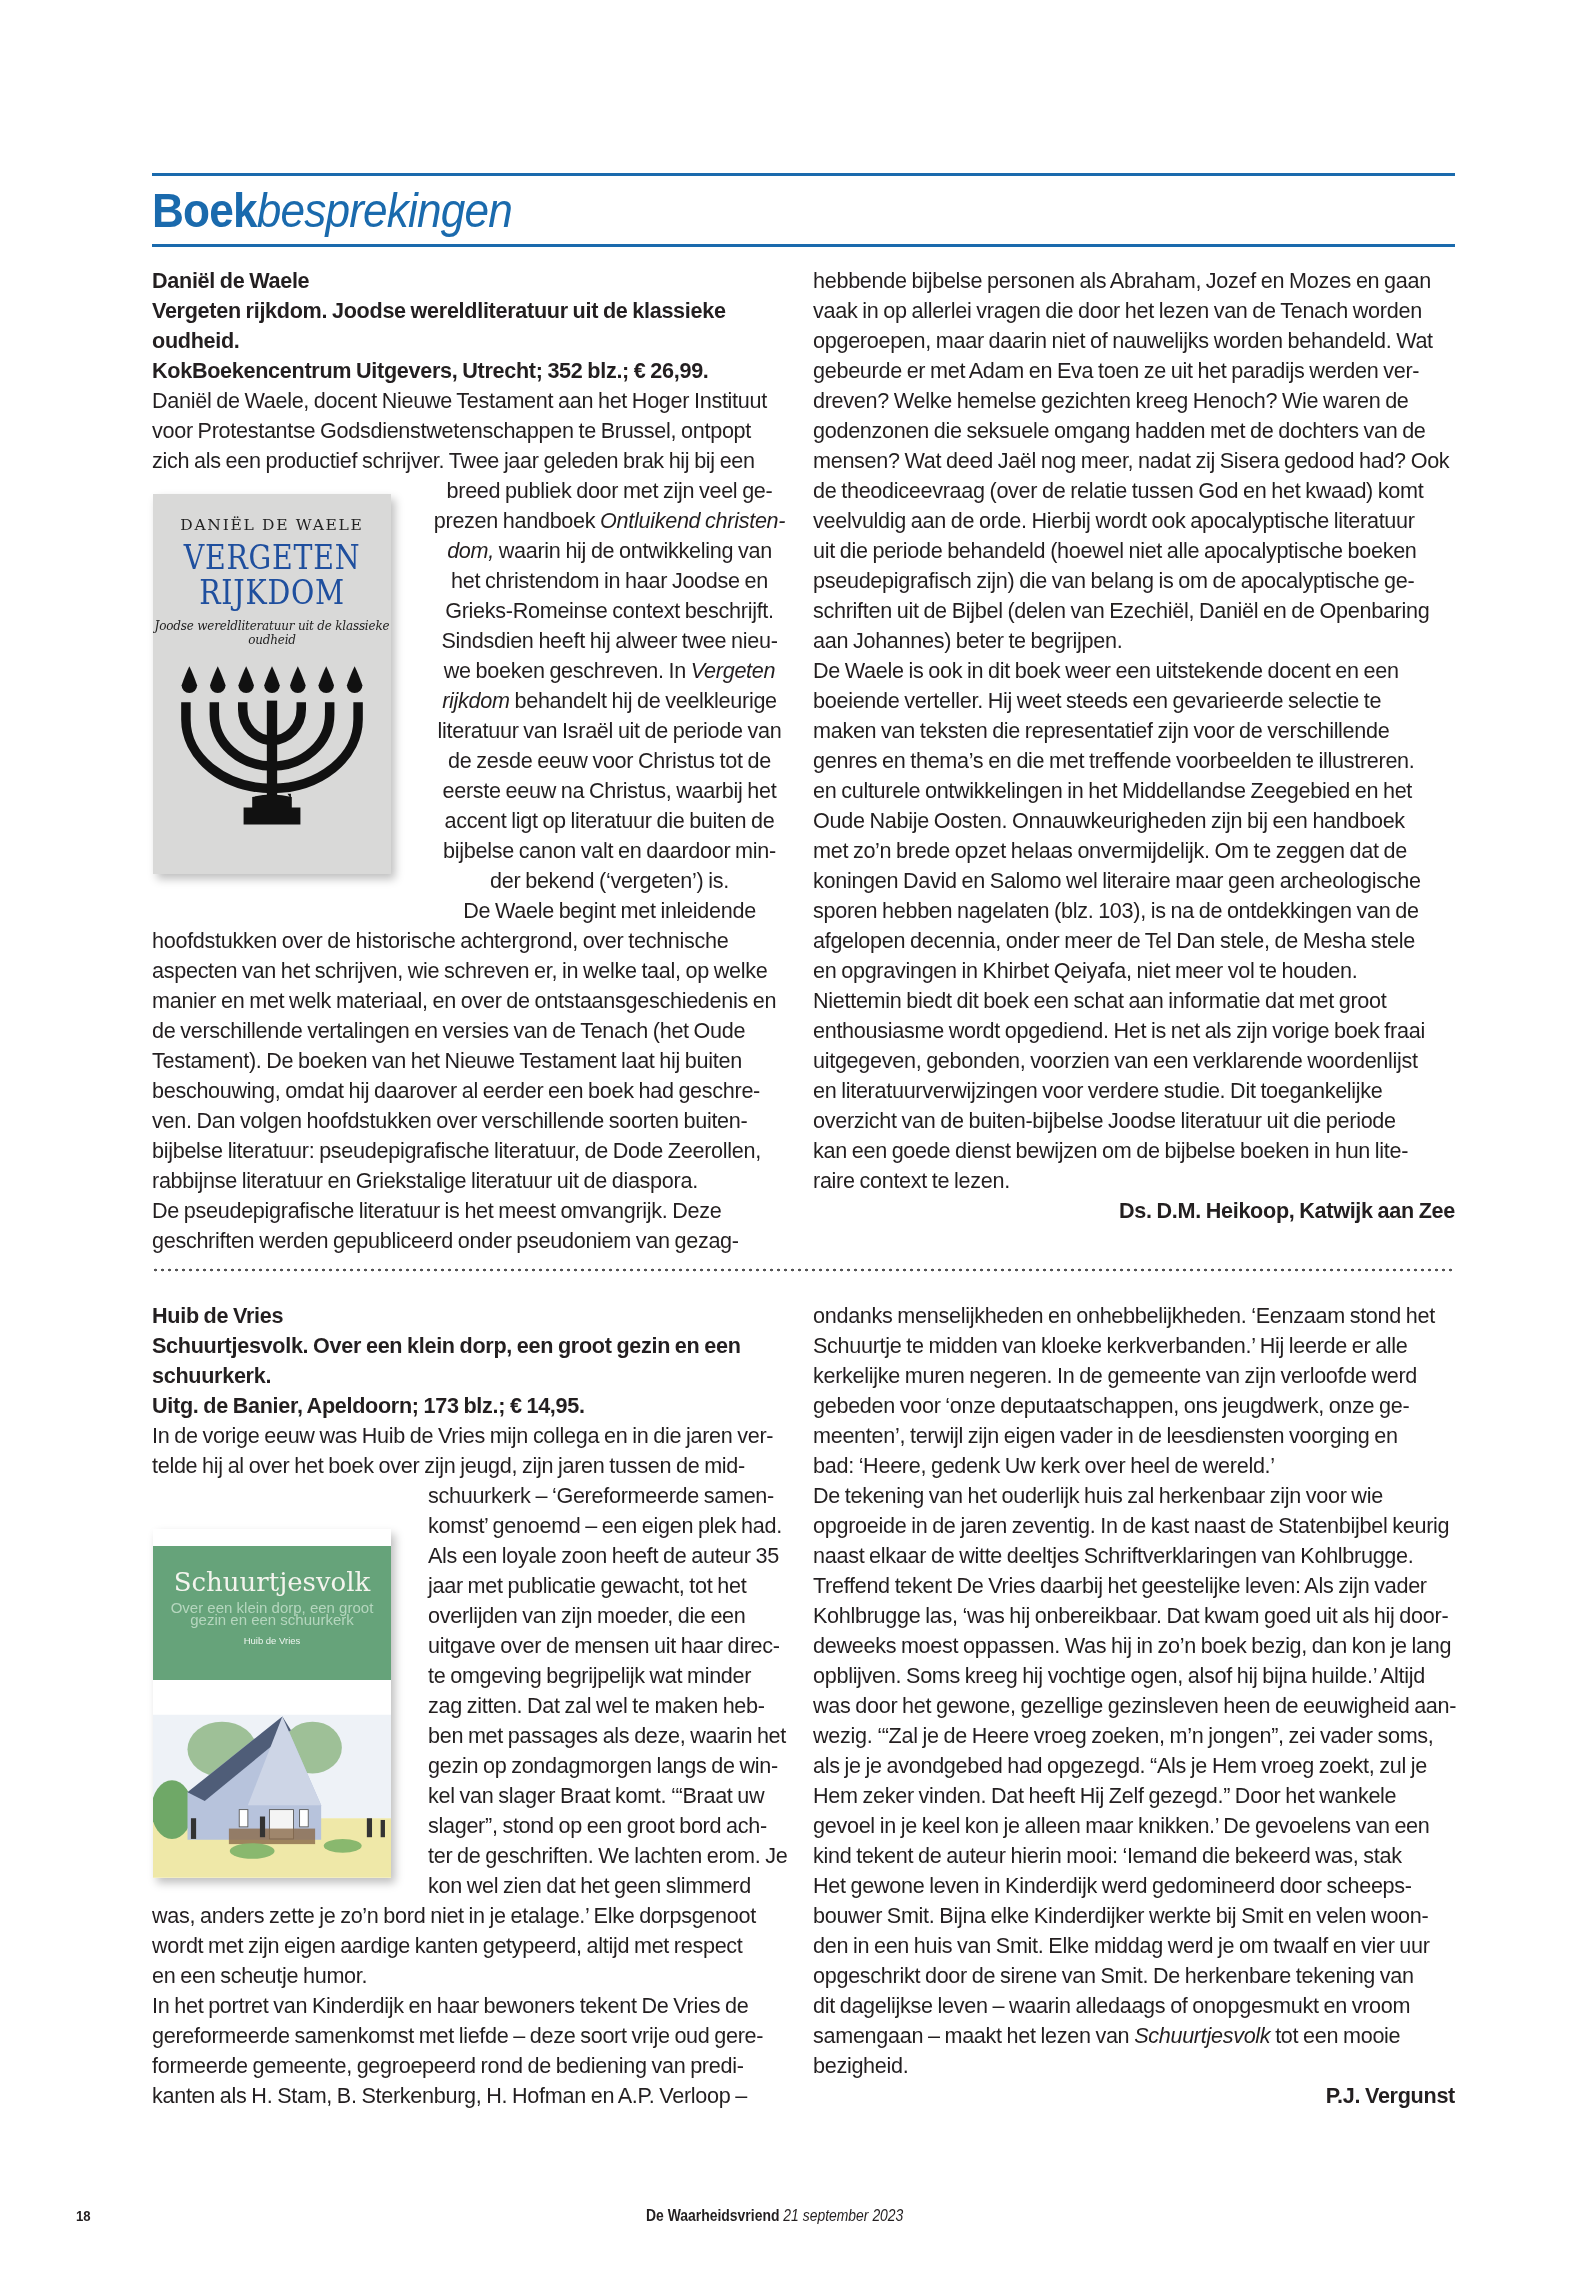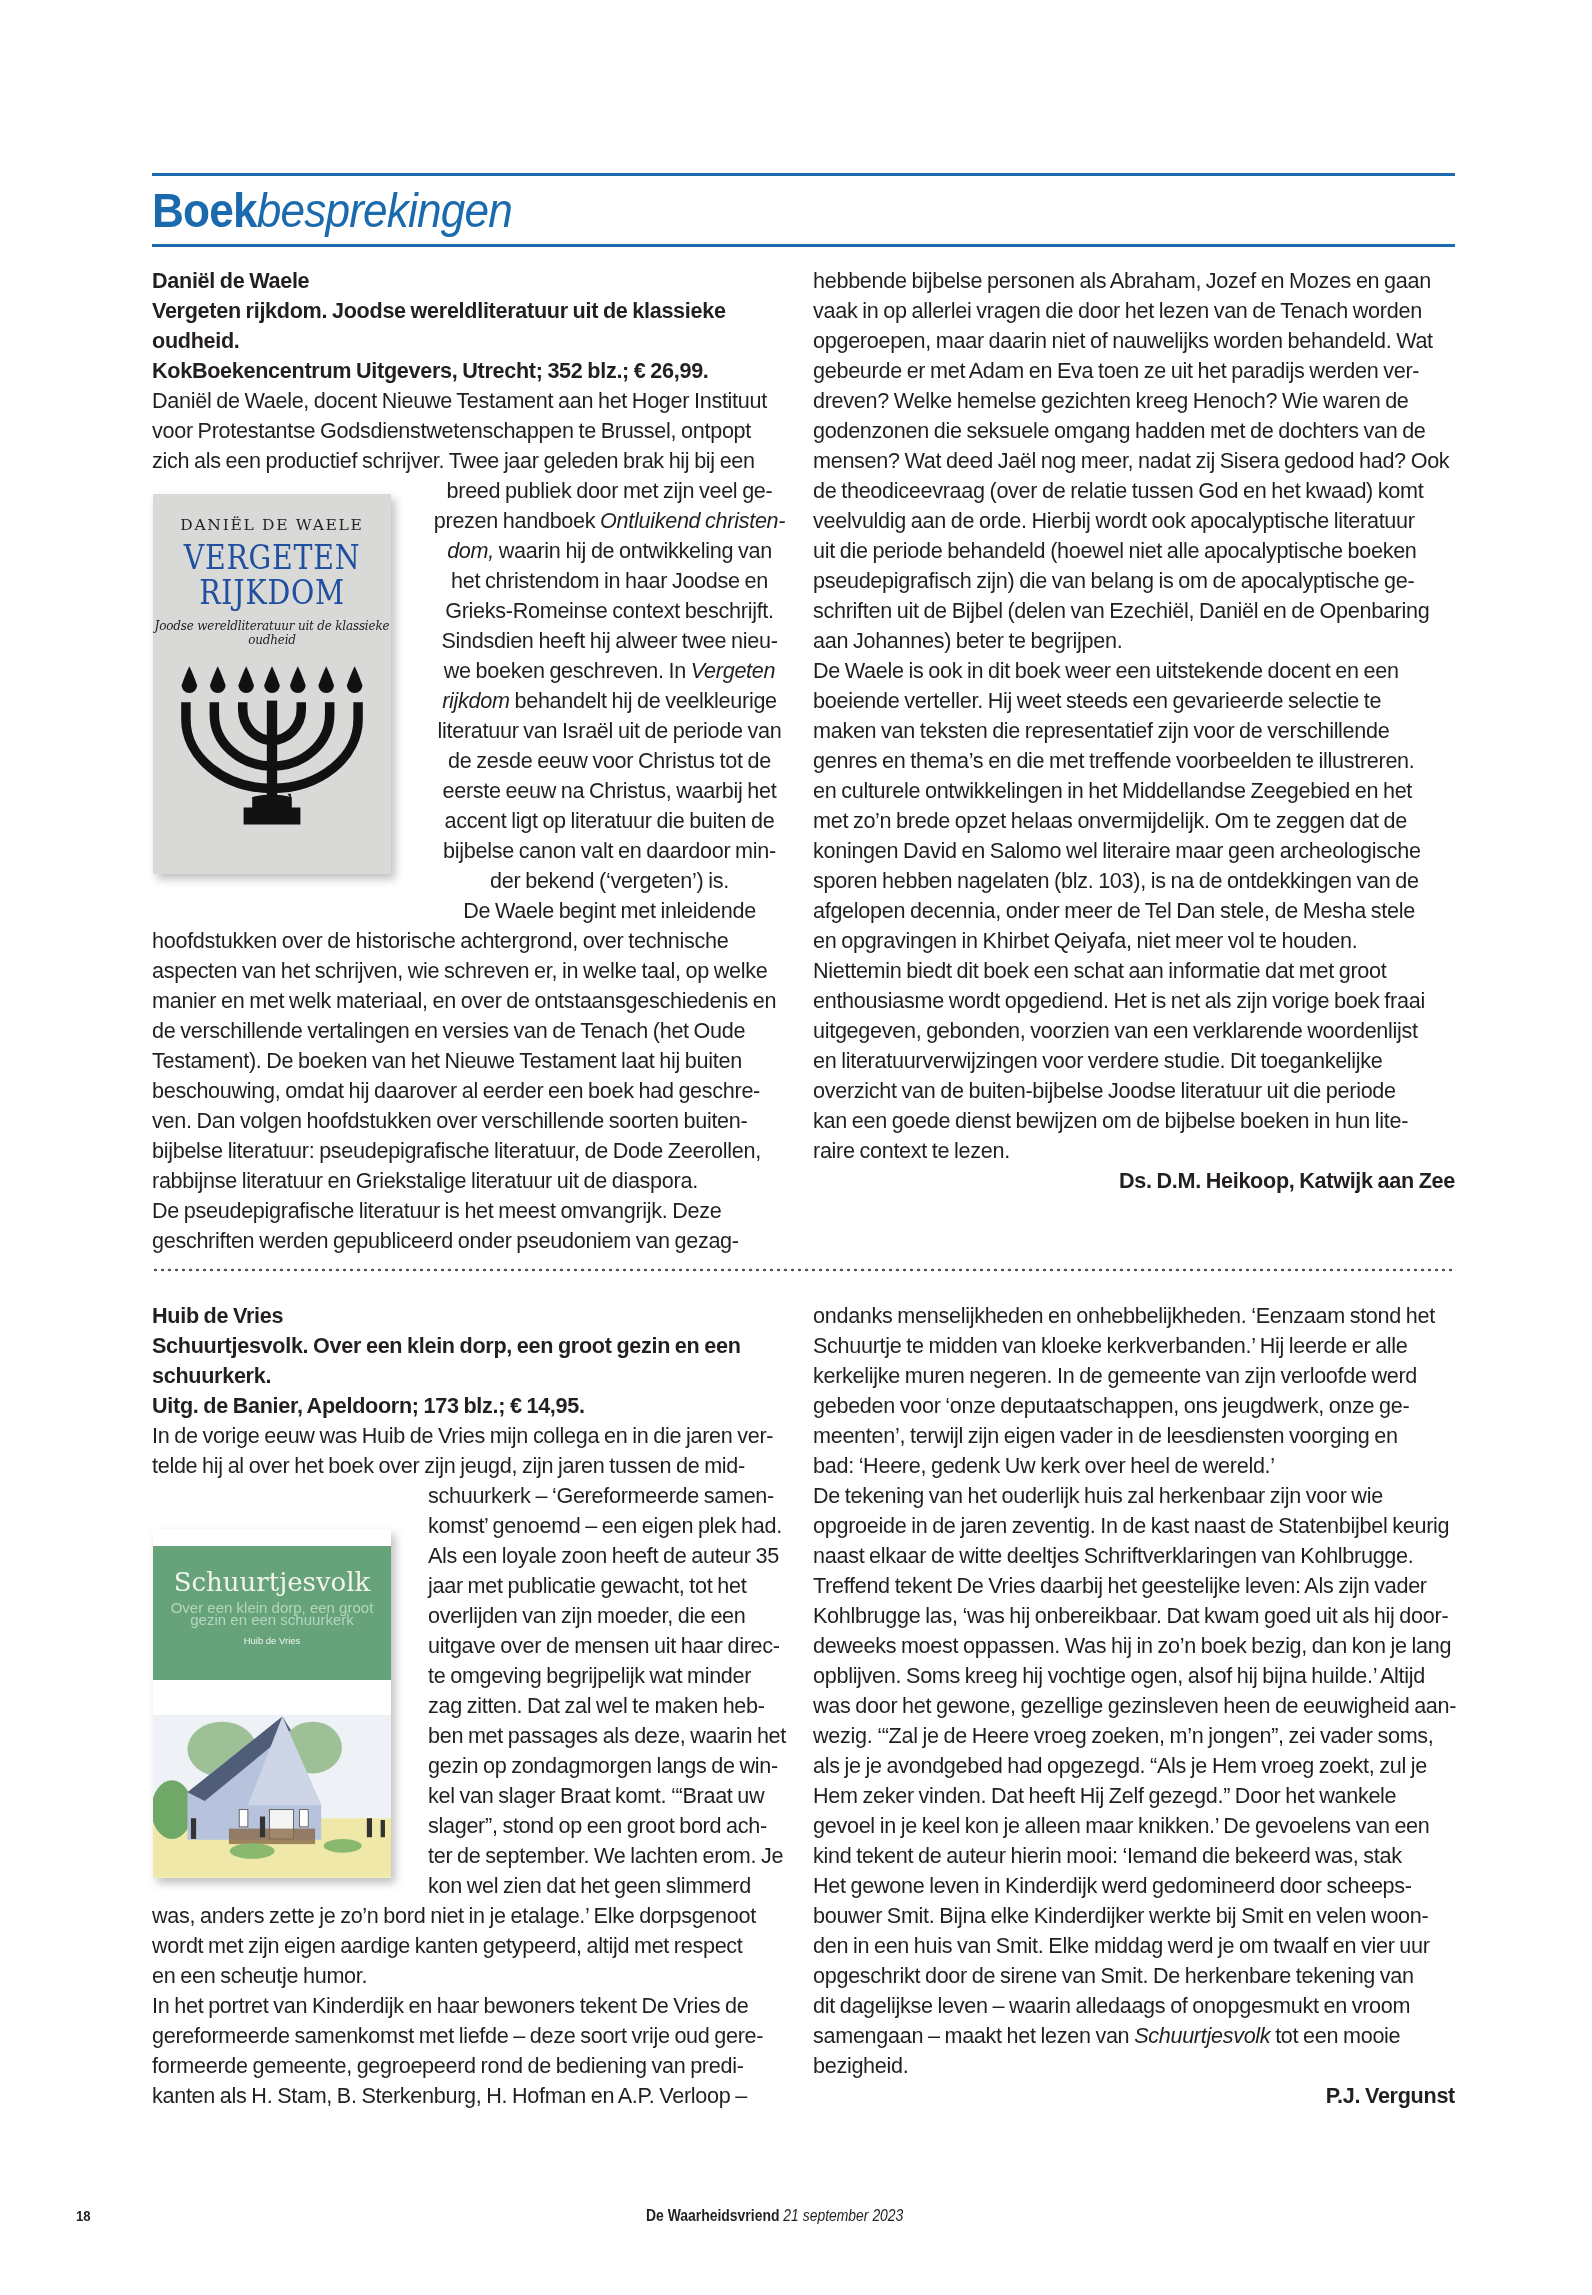--- a/index.html
+++ b/index.html
@@ -158,20 +158,21 @@
         <span class="l">veelvuldig aan de orde. Hierbij wordt ook apocalyptische literatuur</span>
         <span class="l">uit die periode behandeld (hoewel niet alle apocalyptische boeken</span>
         <span class="l">pseudepigrafisch zijn) die van belang is om de apocalyptische ge-</span>
         <span class="l">schriften uit de Bijbel (delen van Ezechiël, Daniël en de Openbaring</span>
         <span class="l">aan Johannes) beter te begrijpen.</span>
         <span class="l">De Waele is ook in dit boek weer een uitstekende docent en een</span>
         <span class="l">boeiende verteller. Hij weet steeds een gevarieerde selectie te</span>
         <span class="l">maken van teksten die representatief zijn voor de verschillende</span>
         <span class="l">genres en thema’s en die met treffende voorbeelden te illustreren.</span>
         <span class="l">en culturele ontwikkelingen in het Middellandse Zeegebied en het</span>
+        <span class="l">Oude Nabije Oosten. Onnauwkeurigheden zijn bij een handboek</span>
         <span class="l">met zo’n brede opzet helaas onvermijdelijk. Om te zeggen dat de</span>
         <span class="l">koningen David en Salomo wel literaire maar geen archeologische</span>
         <span class="l">sporen hebben nagelaten (blz. 103), is na de ontdekkingen van de</span>
         <span class="l">afgelopen decennia, onder meer de Tel Dan stele, de Mesha stele</span>
         <span class="l">en opgravingen in Khirbet Qeiyafa, niet meer vol te houden.</span>
         <span class="l">Niettemin biedt dit boek een schat aan informatie dat met groot</span>
         <span class="l">enthousiasme wordt opgediend. Het is net als zijn vorige boek fraai</span>
         <span class="l">uitgegeven, gebonden, voorzien van een verklarende woordenlijst</span>
         <span class="l">en literatuurverwijzingen voor verdere studie. Dit toegankelijke</span>
         <span class="l">overzicht van de buiten-bijbelse Joodse literatuur uit die periode</span>
@@ -228,21 +229,21 @@
         <span class="l">Als een loyale zoon heeft de auteur 35</span>
         <span class="l">jaar met publicatie gewacht, tot het</span>
         <span class="l">overlijden van zijn moeder, die een</span>
         <span class="l">uitgave over de mensen uit haar direc-</span>
         <span class="l">te omgeving begrijpelijk wat minder</span>
         <span class="l">zag zitten. Dat zal wel te maken heb-</span>
         <span class="l">ben met passages als deze, waarin het</span>
         <span class="l">gezin op zondagmorgen langs de win-</span>
         <span class="l">kel van slager Braat komt. ‘“Braat uw</span>
         <span class="l">slager”, stond op een groot bord ach-</span>
-        <span class="l">ter de september. We lachten erom. Je</span>
+        <span class="l">ter de geschriften. We lachten erom. Je</span>
         <span class="l">kon wel zien dat het geen slimmerd</span>
       </div>
     <div>
         <span class="l">was, anders zette je zo’n bord niet in je etalage.’ Elke dorpsgenoot</span>
         <span class="l">wordt met zijn eigen aardige kanten getypeerd, altijd met respect</span>
         <span class="l">en een scheutje humor.</span>
         <span class="l">In het portret van Kinderdijk en haar bewoners tekent De Vries de</span>
         <span class="l">gereformeerde samenkomst met liefde – deze soort vrije oud gere-</span>
         <span class="l">formeerde gemeente, gegroepeerd rond de bediening van predi-</span>
         <span class="l">kanten als H. Stam, B. Sterkenburg, H. Hofman en A.P. Verloop –</span>

